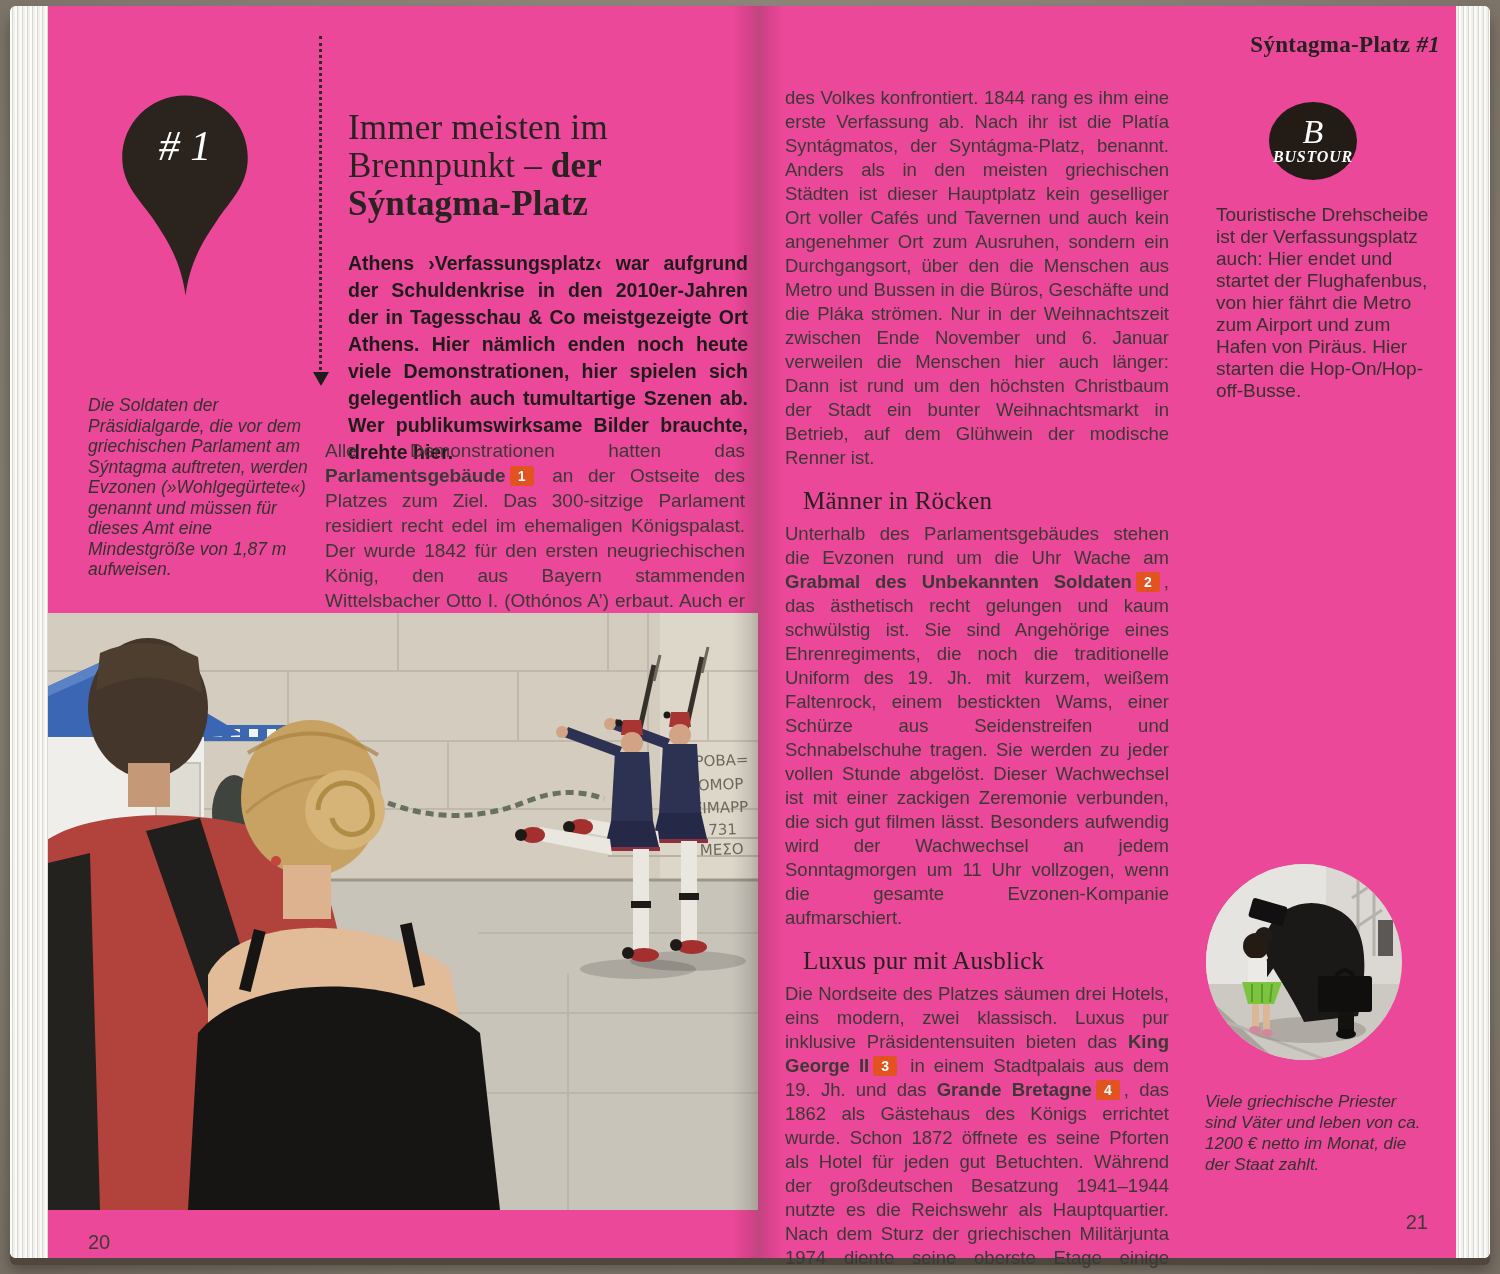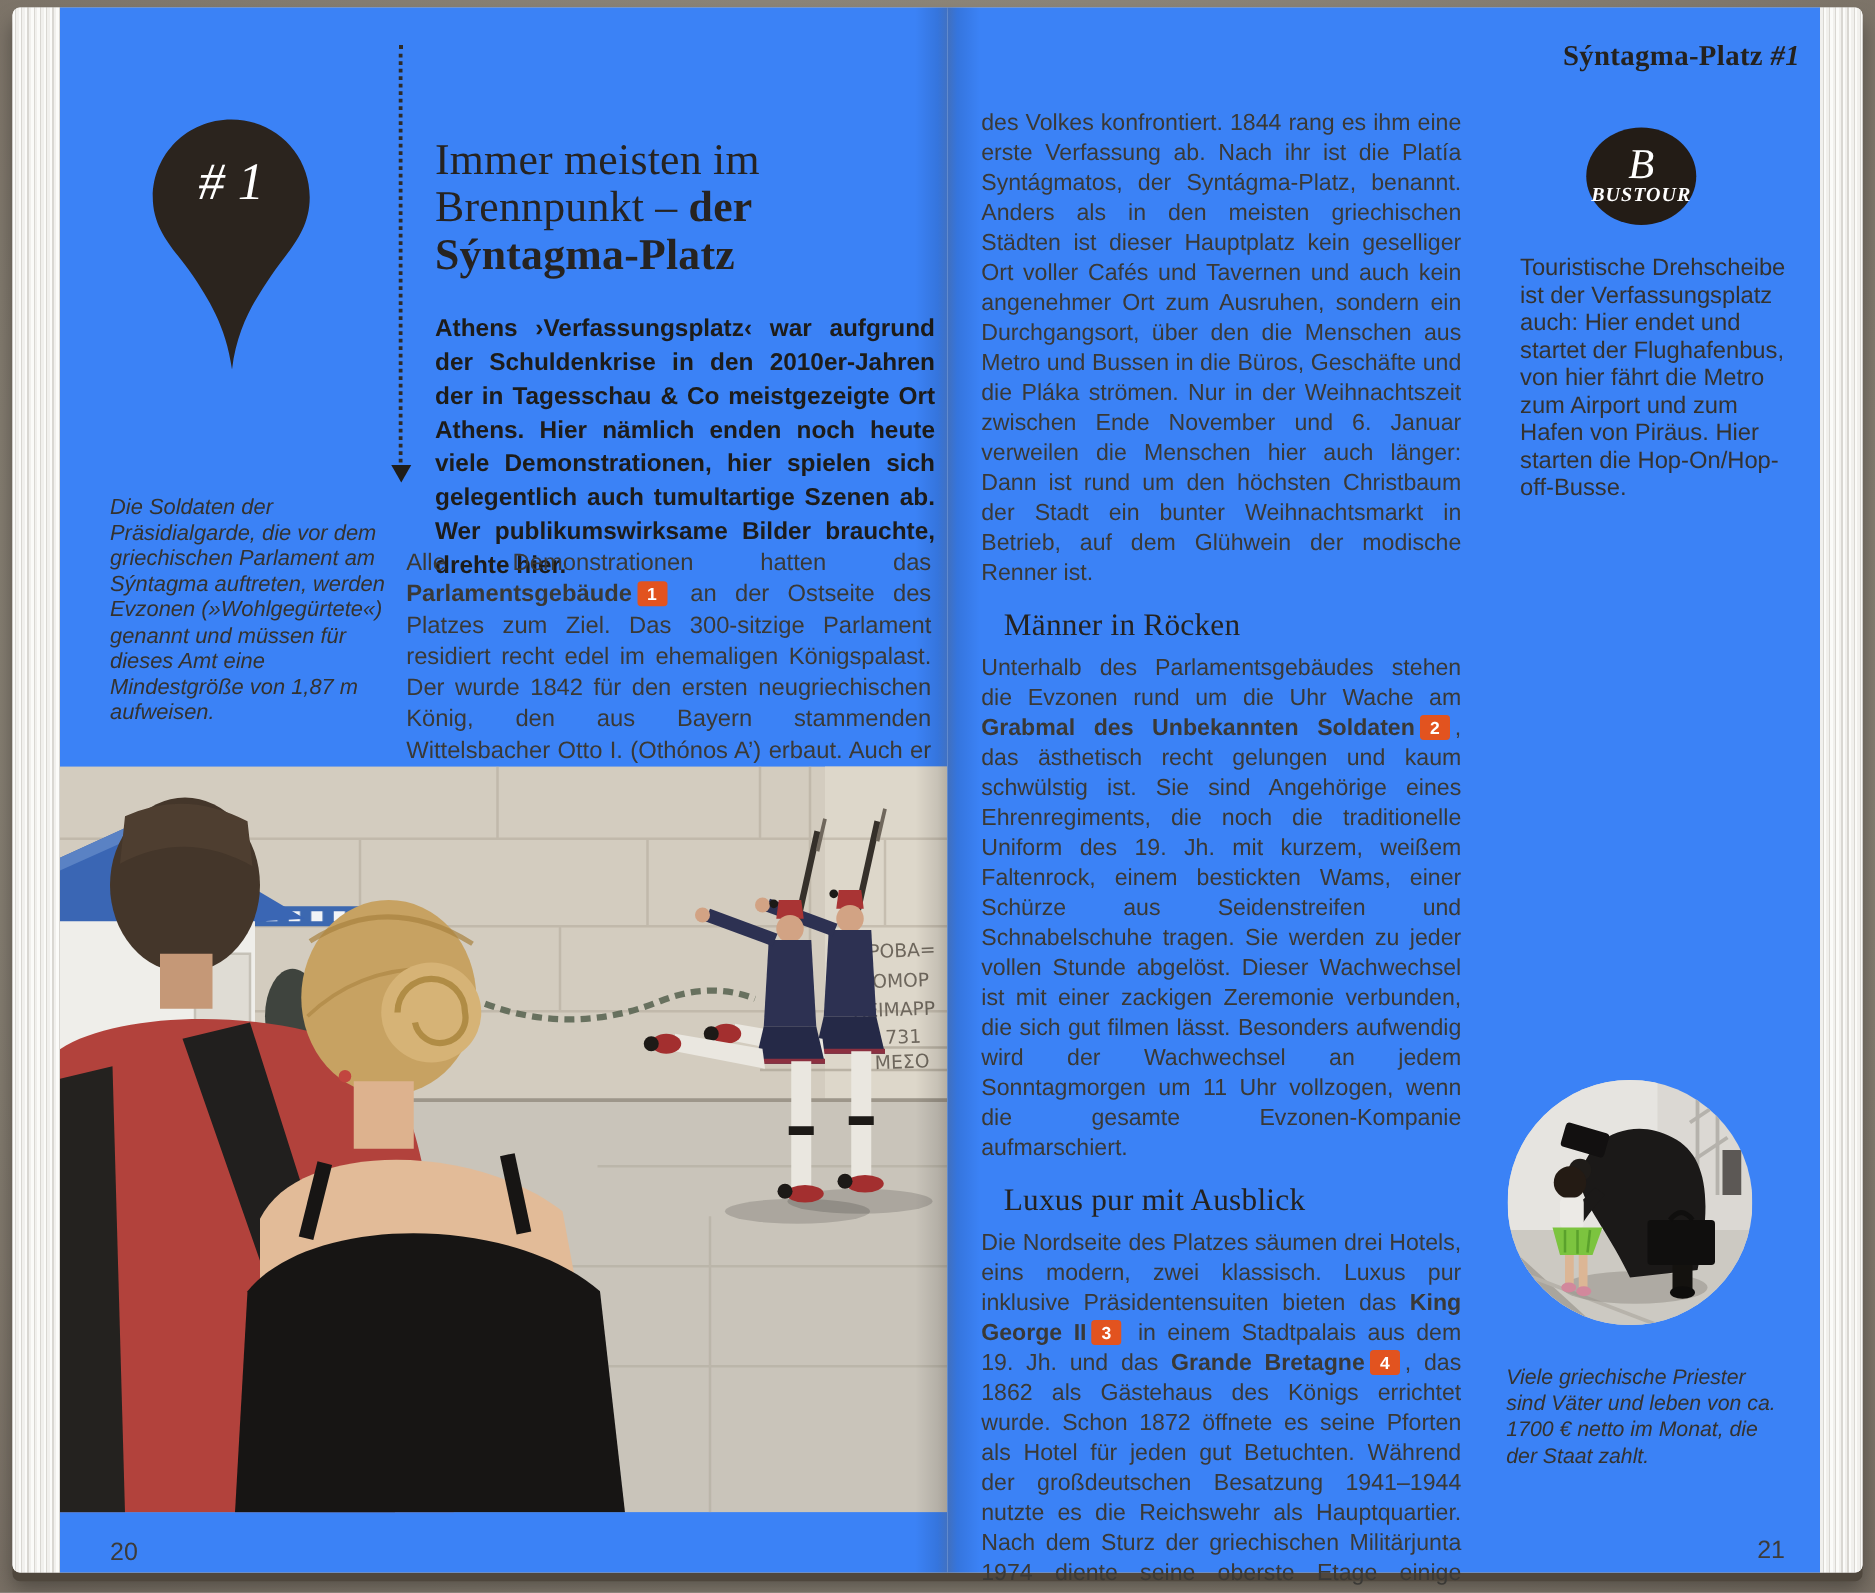--- a/index.html
+++ b/index.html
@@ -6,21 +6,21 @@
   .scene{position:relative;width:1500px;height:1274px;overflow:hidden;
          background:radial-gradient(ellipse at 50% 45%, #8d8679 55%, #786f64 100%);
          font-family:"Liberation Sans", sans-serif;}
   .book{position:absolute;left:10px;top:6px;width:1480px;height:1252px;background:#f7f6f3;
         border-radius:6px;box-shadow:0 7px 0 #4f473d, 0 12px 16px rgba(0,0,0,.35), inset 0 2px 3px rgba(0,0,0,.18);}
   .edge{position:absolute;top:0;bottom:0;}
   .edge-left{left:0;width:38px;border-radius:6px 0 0 6px;
         background:repeating-linear-gradient(90deg,#fbfbf9 0 2px,#d9d7d2 2px 3px,#f1f0ed 3px 5px);}
   .edge-right{right:0;width:34px;border-radius:0 6px 6px 0;
         background:repeating-linear-gradient(90deg,#f1f0ed 0 2px,#d9d7d2 2px 3px,#fbfbf9 3px 5px);}
-  .page{position:absolute;top:0;height:100%;background:#3b82f6;}
+  .page{position:absolute;top:0;height:100%;background:#ec4899;}
   .page-left{left:38px;width:710px;}
   .page-left::after{content:"";position:absolute;right:0;top:0;bottom:0;width:26px;pointer-events:none;
         background:linear-gradient(90deg,rgba(0,0,0,0),rgba(0,0,0,.10) 70%,rgba(80,70,60,.28));}
   .page-right{left:748px;width:698px;}
   .page-right::before{content:"";position:absolute;left:0;top:0;bottom:0;width:26px;pointer-events:none;
         background:linear-gradient(270deg,rgba(0,0,0,0),rgba(0,0,0,.10) 70%,rgba(80,70,60,.30));}
   .abs{position:absolute;}
 
   
   .pin{left:73px;top:86px;width:128px;height:212px;}
@@ -36,21 +36,21 @@
   .intro{left:300px;top:224px;width:400px;font-size:19.5px;line-height:27px;font-weight:700;
         color:#1d1c1a;text-align:justify;hyphens:auto;}
   .margin-caption{left:40px;top:389px;width:220px;font-style:italic;font-size:17.5px;
         line-height:20.5px;color:#34322f;}
   .body-left{left:277px;top:413px;width:420px;font-size:19px;line-height:25px;color:#3a3936;
         text-align:justify;hyphens:auto;}
   .photo{left:0;top:607px;width:710px;height:597px;overflow:hidden;}
   .photo svg{display:block;width:100%;height:100%;}
   .pagenum{font-size:20px;color:#3d3b38;}
   .pagenum-l{left:40px;bottom:4px;}
-  .pagenum-r{right:28px;bottom:6px;}
+  .pagenum-r{right:28px;bottom:24px;}
 
   
   .running-head{top:26px;right:16px;font-family:"Liberation Serif",serif;font-size:23px;
         font-weight:700;color:#242220;letter-spacing:.3px;}
   .running-head .rh-num{font-style:italic;font-weight:700;margin-left:6px;}
   .col{left:27px;top:80px;width:384px;}
   .col p{font-size:18.5px;line-height:24px;color:#3a3936;text-align:justify;margin:0;hyphens:auto;}
   .col h2{font-family:"Liberation Serif",serif;font-size:25px;font-weight:400;color:#242220;
         margin:17px 0 7px 18px;letter-spacing:.2px;}
   b.inl{font-weight:700;}
@@ -263,18 +263,18 @@
                 <line x1="56" y1="120" x2="56" y2="139"></line>
                 <line x1="66" y1="120" x2="64" y2="138"></line>
               </g>
             <rect x="46" y="140" width="7" height="23" fill="#dcb695"></rect>
             <rect x="57" y="140" width="7" height="26" fill="#dcb695"></rect>
             <ellipse cx="49" cy="166" rx="6" ry="4" fill="#d2889c"></ellipse>
             <ellipse cx="61" cy="169" rx="6" ry="4" fill="#d2889c"></ellipse>
           </g>
         </svg>
       </div>
-      <p class="abs sb-caption">Viele griechische Priester sind Väter und leben von ca. 1700 € netto im Monat, die der Staat zahlt.</p>
+      <p class="abs sb-caption">Viele griechische Priester sind Väter und leben von ca. 1200 € netto im Monat, die der Staat zahlt.</p>
 
       <div class="abs pagenum pagenum-r">21</div>
     </div>
   </div>
 </div>
 
 </body></html>

